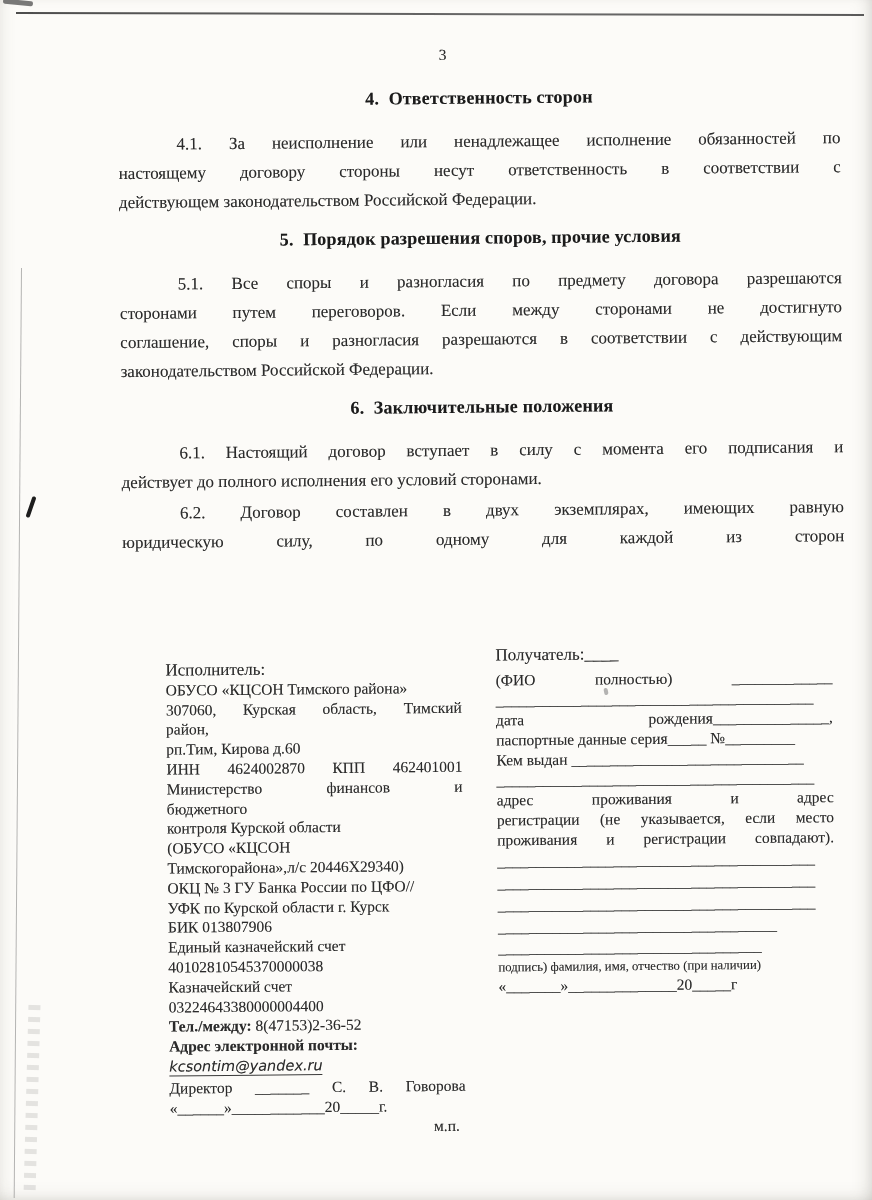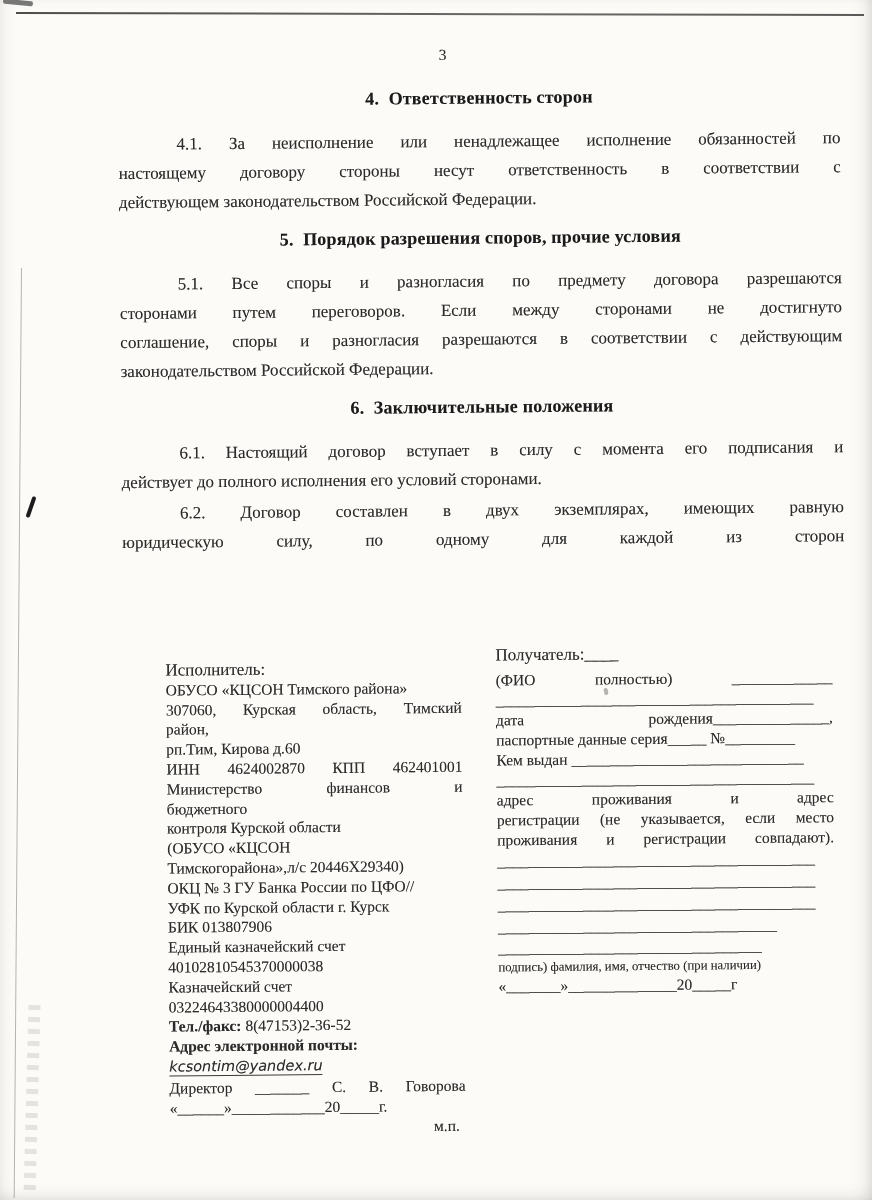--- a/index.html
+++ b/index.html
@@ -111,21 +111,21 @@
         <span class="cl">контроля Курской области</span>
         <span class="cl">(ОБУСО «КЦСОН</span>
         <span class="cl">Тимскогорайона»,л/с 20446X29340)</span>
         <span class="cl">ОКЦ № 3 ГУ Банка России по ЦФО//</span>
         <span class="cl">УФК по Курской области г. Курск</span>
         <span class="cl">БИК 013807906</span>
         <span class="cl">Единый казначейский счет</span>
         <span class="cl">40102810545370000038</span>
         <span class="cl">Казначейский счет</span>
         <span class="cl">03224643380000004400</span>
-        <span class="cl"><b class="bold">Тел./факс:</b> <span>8(47153)2-36-52</span></span>
+        <span class="cl"><b class="bold">Тел./между:</b> <span>8(47153)2-36-52</span></span>
         <span class="cl bold">Адрес электронной почты:</span>
         <span class="cl"><span class="email">kcsontim@yandex.ru</span></span>
         <span class="cl jl">Директор _______ С.&nbsp;В.&nbsp;Говорова</span>
         <span class="cl">«______»____________20_____г.</span>
         <span class="cl stamp">м.п.</span>
       </div>
 
       <div class="col-right">
         <span class="cl r-title">Получатель:____</span>
         <span class="cl jl">(ФИО полностью) _____________</span>

